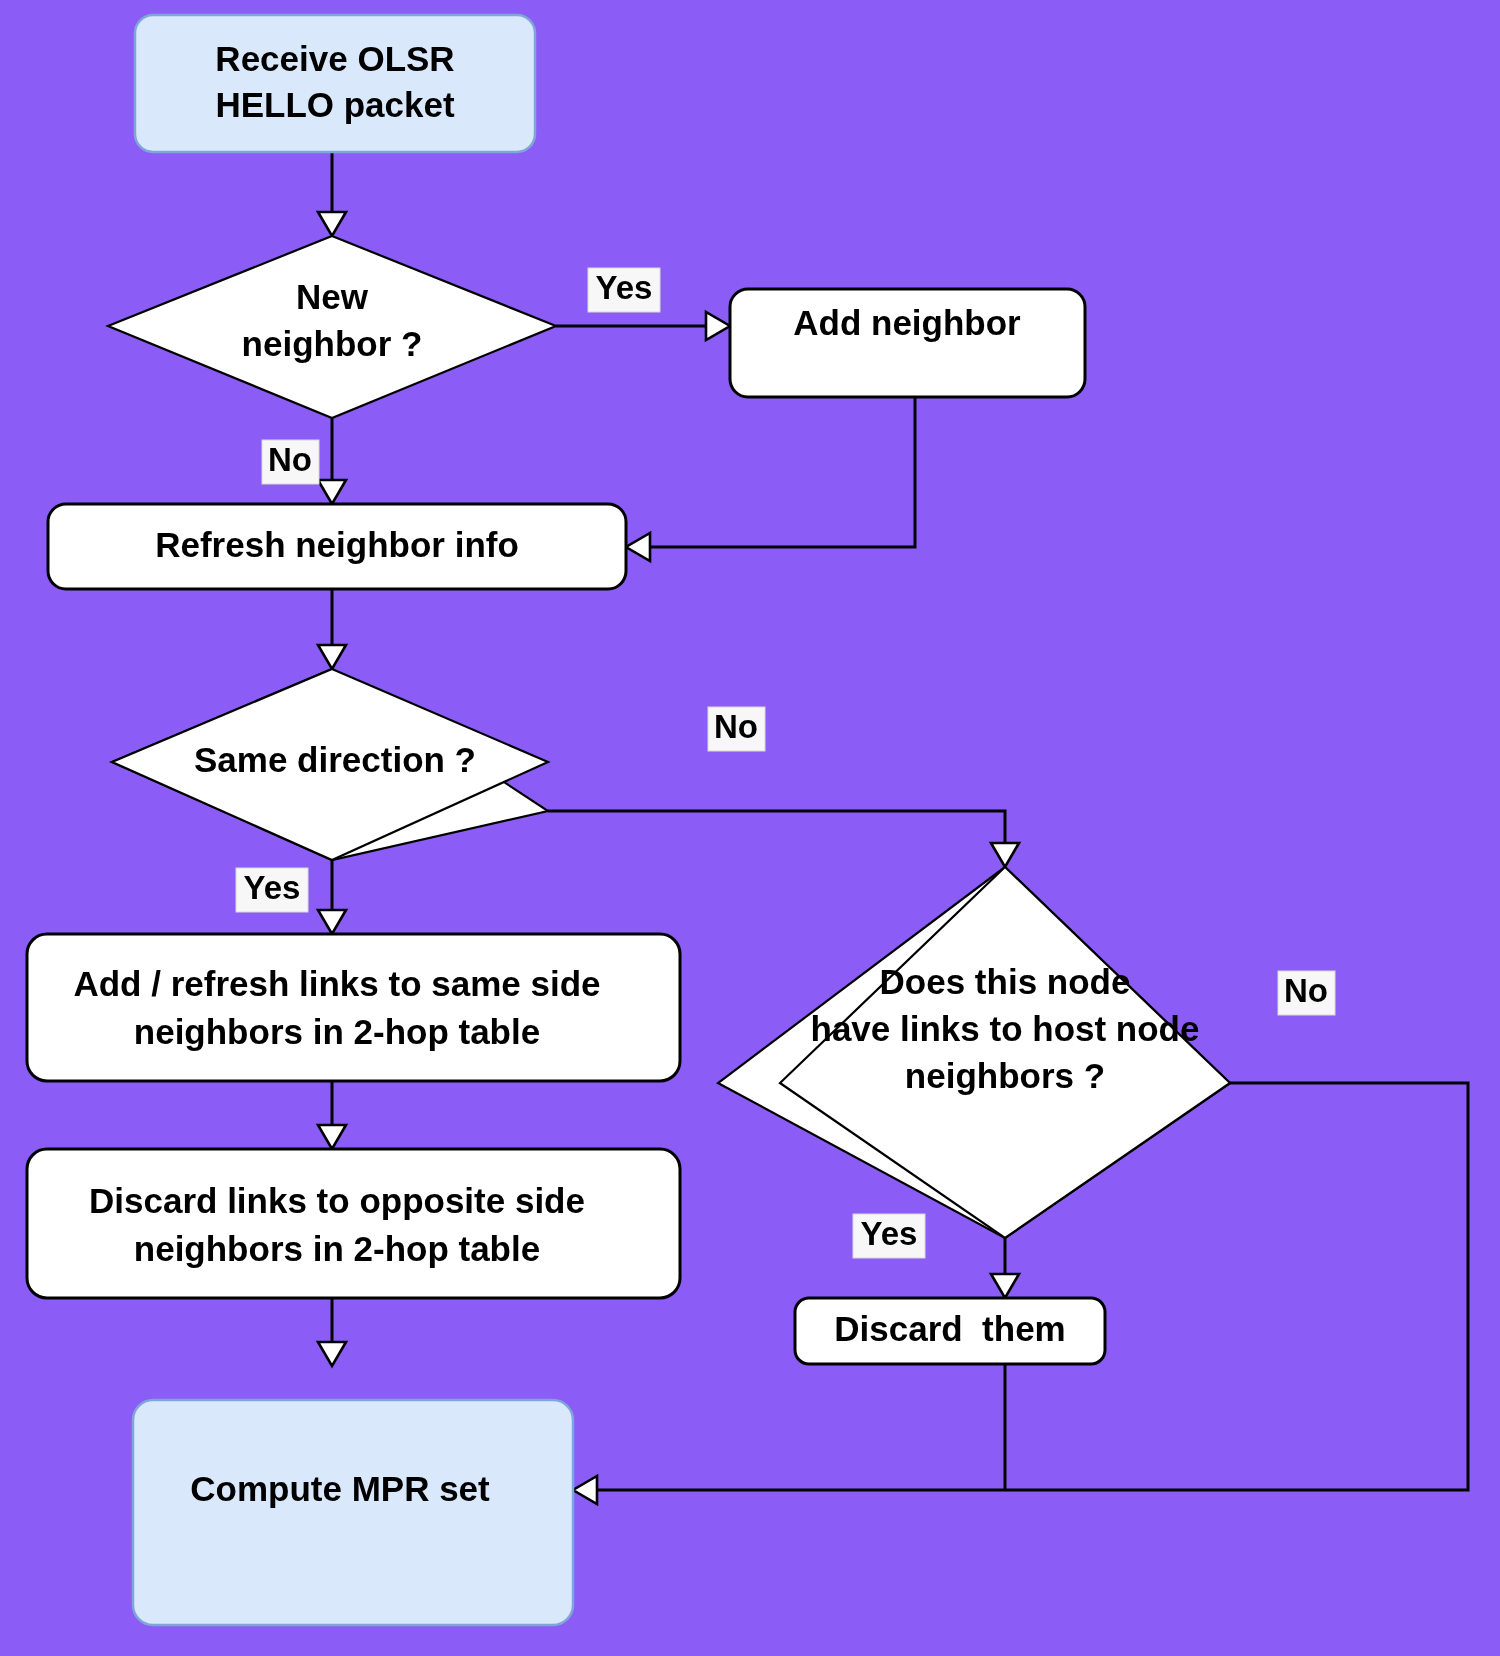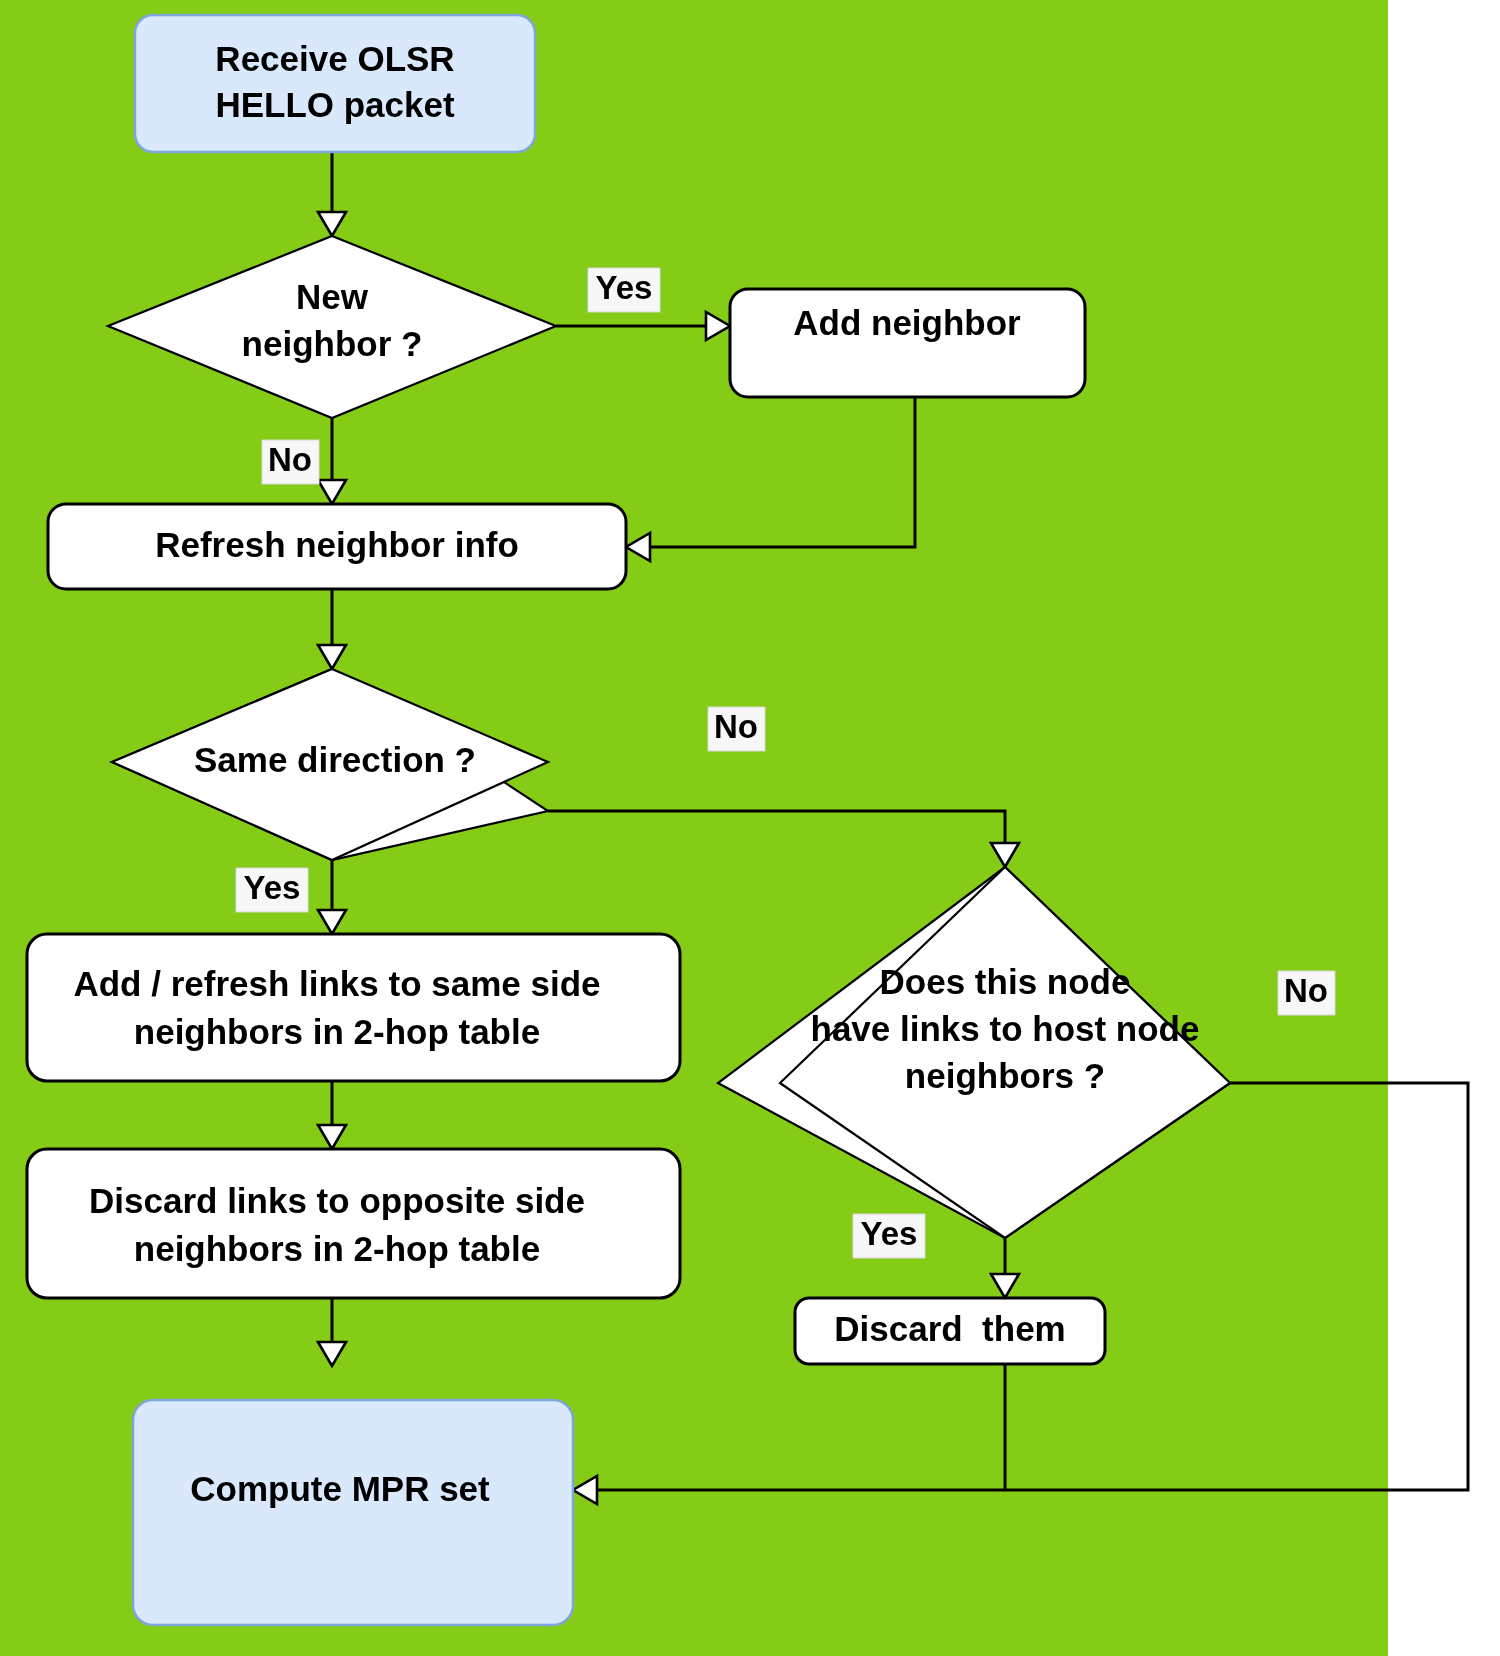--- a/index.html
+++ b/index.html
@@ -9,23 +9,23 @@
     background: #ffffff;
   }
   body {
     width: 1500px;
     height: 1656px;
     font-family: "Liberation Sans", sans-serif;
     overflow: hidden;
   }
   #flowchart-root {
     position: relative;
-    width: 1388px;
+    width: 1500px;
     height: 1656px;
-    background: #84cc16;
+    background: #8b5cf6;
   }
   svg.chart-canvas {
     position: absolute;
     top: 0;
     left: 0;
     width: 1500px;
     height: 1656px;
     display: block;
   }
   .node-shape {

